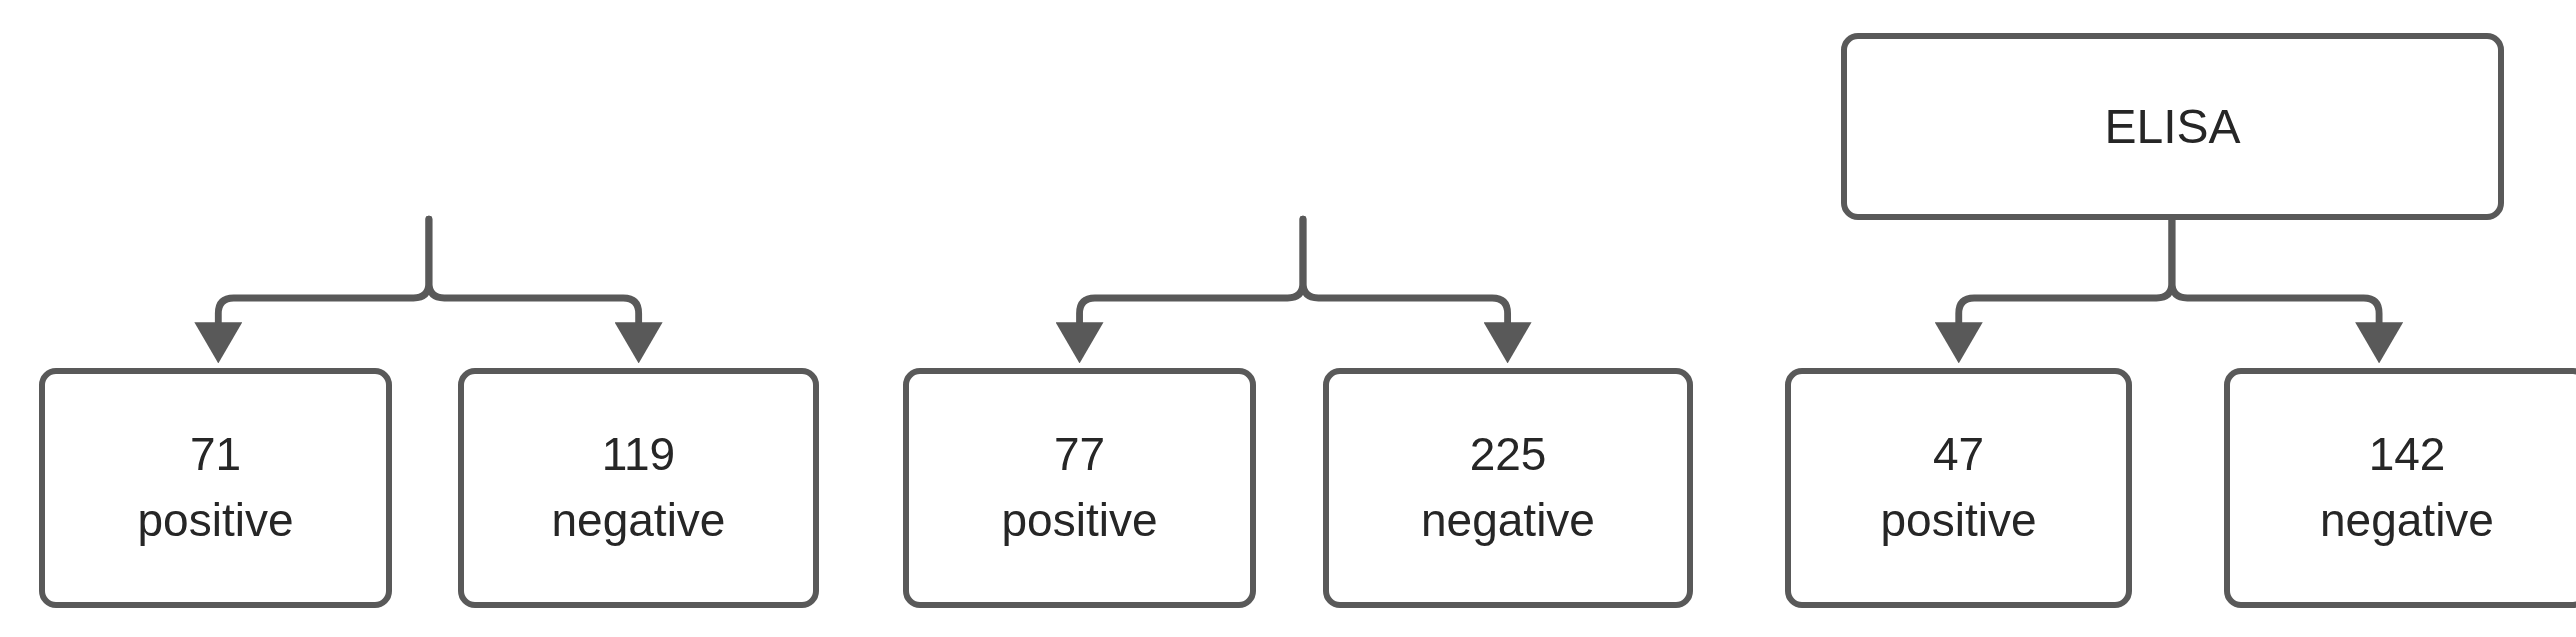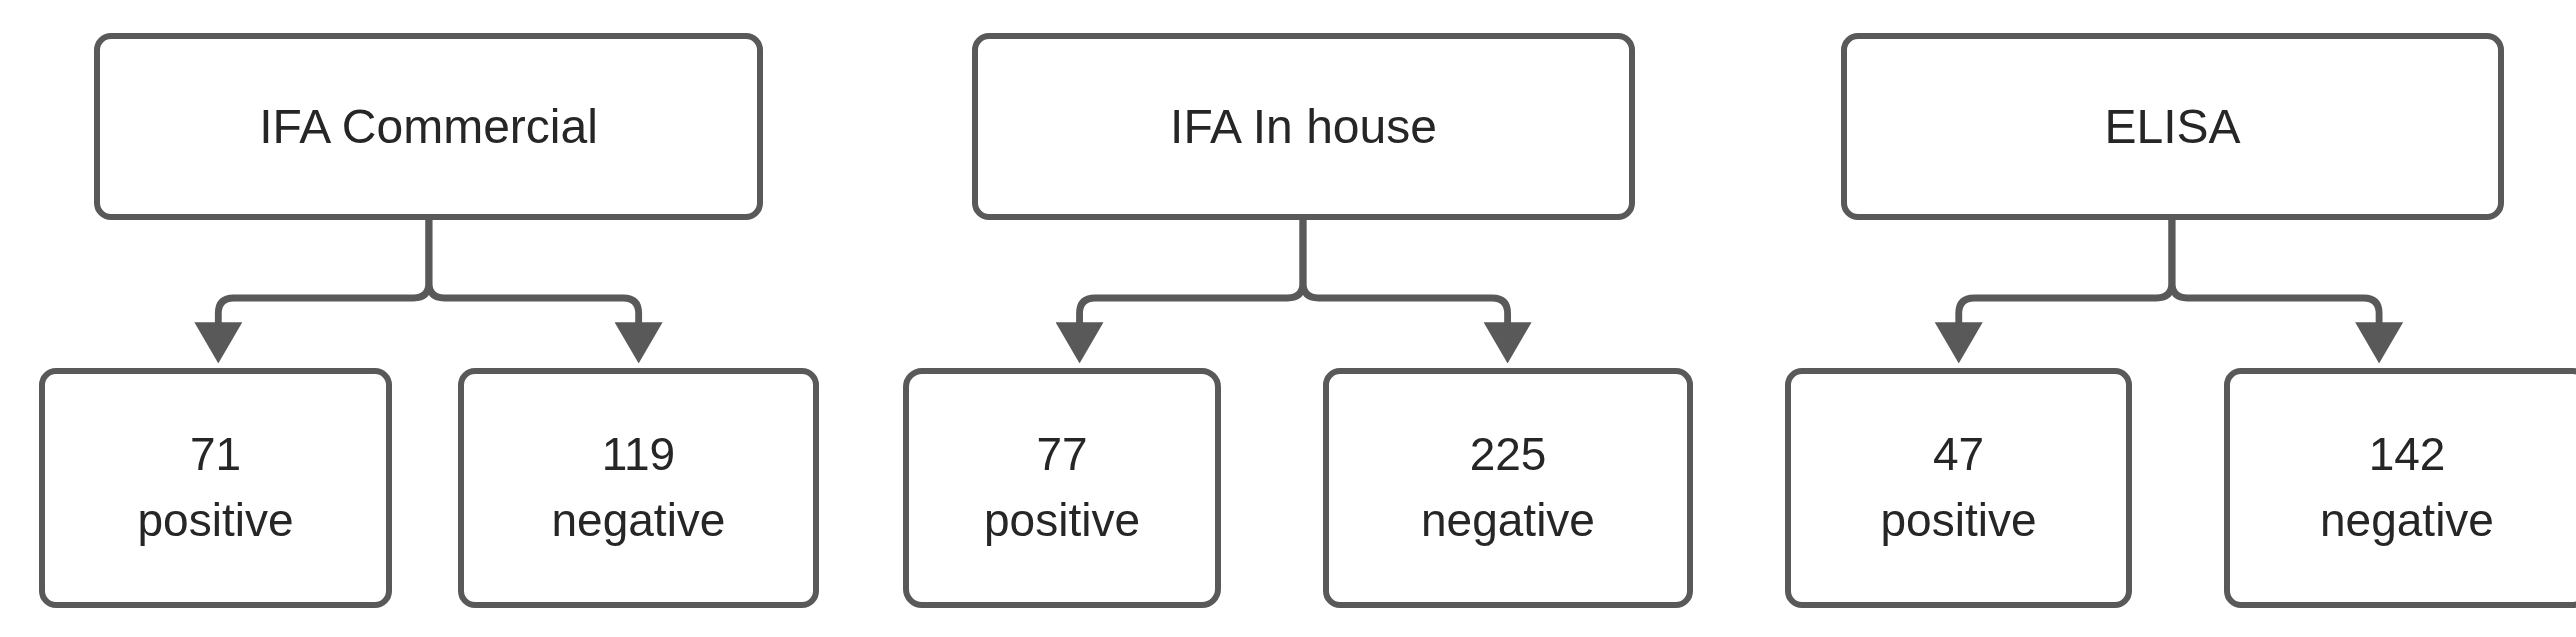--- a/index.html
+++ b/index.html
@@ -34,21 +34,21 @@
   .node.child{font-size:46px;}
   .node .line{display:block;white-space:nowrap;}
   .node .count{margin-bottom:8.6px;}
 
   
   #n-ifa-commercial      {left:94px; top:33px;  width:669px; height:187px;}
   #n-ifa-commercial-pos  {left:39px;  top:368px; width:353px; height:240px;}
   #n-ifa-commercial-neg  {left:458px; top:368px; width:361px; height:240px;text-align:center;}
   
   #n-ifa-inhouse         {left:972px;top:33px;  width:663px; height:187px;}
-  #n-ifa-inhouse-pos     {left:903px;top:368px; width:318px; height:240px;border-radius:19px;}
+  #n-ifa-inhouse-pos     {left:903px;top:368px; width:353px; height:240px;}
   #n-ifa-inhouse-neg     {left:1323px;top:368px; width:370px; height:240px;}
   
   #n-elisa               {left:1841px;top:33px;  width:663px; height:187px;}
   #n-elisa-pos           {left:1785px;top:368px; width:347px; height:240px;}
   #n-elisa-neg           {left:2196px;top:368px; width:366px; height:240px;margin-left:28px;}
 </style>
 </head>
 <body>
 
 <div id="stage">
@@ -69,37 +69,31 @@
       <path d="M1522,256 L1522,330 Q1522,348 1504,348 L1279,348 Q1261,348 1261,366 L1261,378" fill="none" stroke="#595959" stroke-width="8" stroke-linecap="round" stroke-linejoin="round" marker-end="url(#arrowhead)"></path>
       <path d="M1522,256 L1522,330 Q1522,348 1540,348 L1743,348 Q1761,348 1761,366 L1761,378" fill="none" stroke="#595959" stroke-width="8" stroke-linecap="round" stroke-linejoin="round" marker-end="url(#arrowhead)"></path>
     </g>
 
     <g>
       <path d="M2537,256 L2537,330 Q2537,348 2519,348 L2306,348 Q2288,348 2288,366 L2288,378" fill="none" stroke="#595959" stroke-width="8" stroke-linecap="round" stroke-linejoin="round" marker-end="url(#arrowhead)"></path>
       <path d="M2537,256 L2537,330 Q2537,348 2555,348 L2761,348 Q2779,348 2779,366 L2779,378" fill="none" stroke="#595959" stroke-width="8" stroke-linecap="round" stroke-linejoin="round" marker-end="url(#arrowhead)"></path>
     </g>
   </svg>
 
-  <div class="node parent" id="n-ifa-commercial">
-    <span class="line">IFA Commercial</span>
-  </div>
 
   <div class="node child" id="n-ifa-commercial-pos">
     <span class="line count">71</span>
     <span class="line result">positive</span>
   </div>
 
   <div class="node child" id="n-ifa-commercial-neg">
     <span class="line count">119</span>
     <span class="line result">negative</span>
   </div>
 
-  <div class="node parent" id="n-ifa-inhouse">
-    <span class="line">IFA In house</span>
-  </div>
 
   <div class="node child" id="n-ifa-inhouse-pos">
     <span class="line count">77</span>
     <span class="line result">positive</span>
   </div>
 
   <div class="node child" id="n-ifa-inhouse-neg">
     <span class="line count">225</span>
     <span class="line result">negative</span>
   </div>

